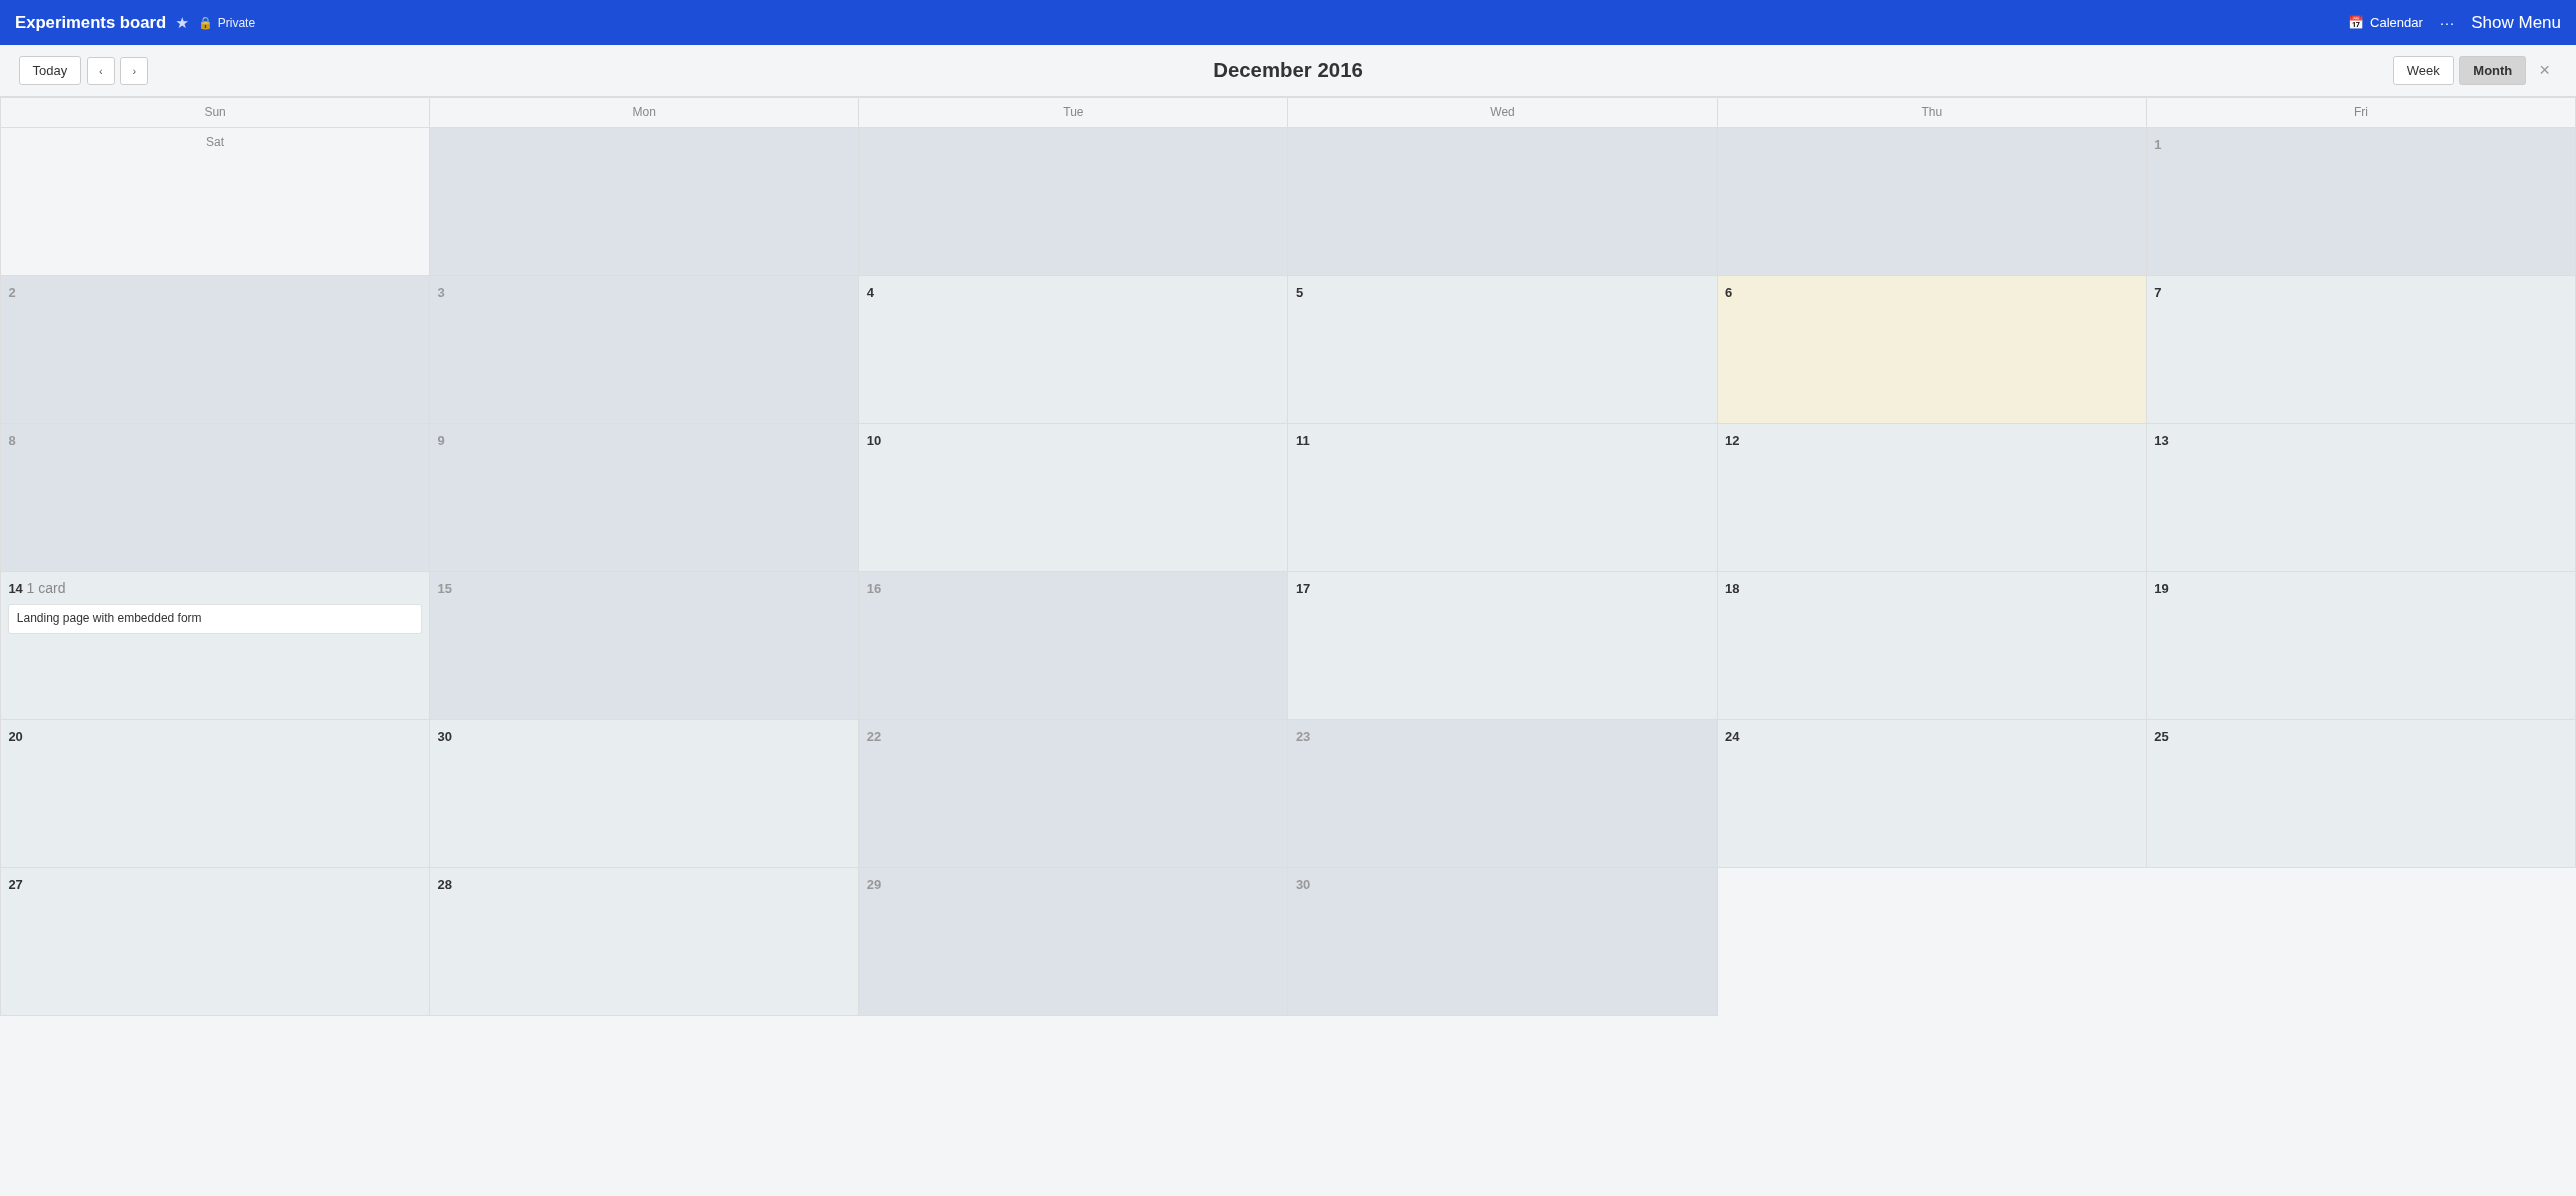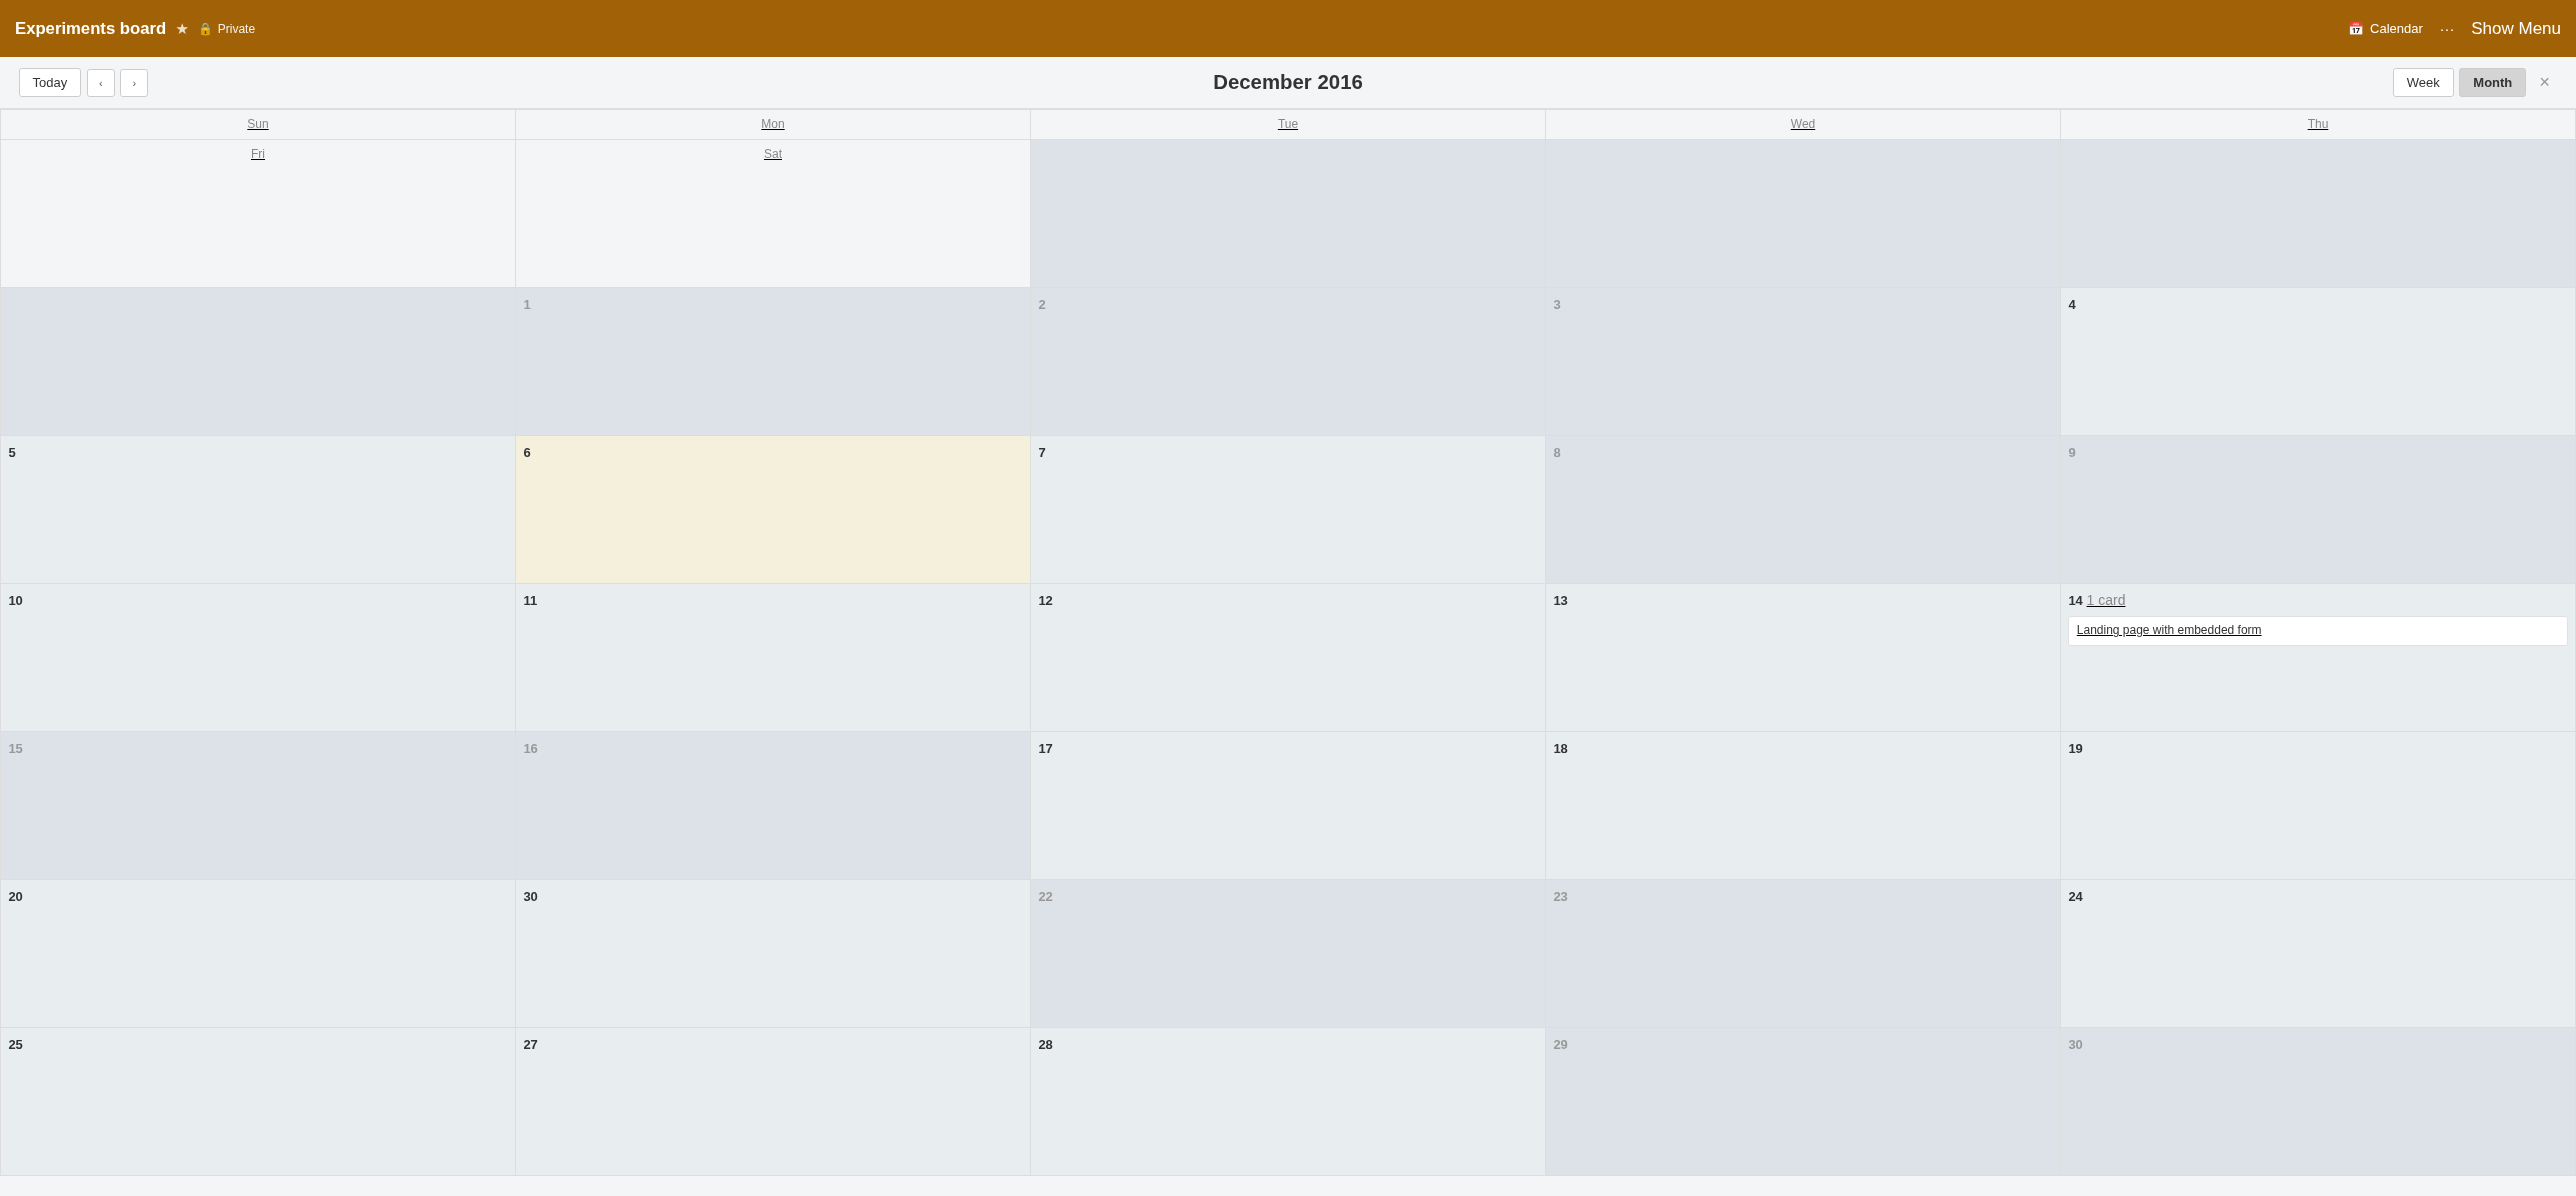--- a/index.html
+++ b/index.html
@@ -1,22 +1,22 @@
 <!DOCTYPE html>
 <html style="font-size:15px"><head>
   <meta charset="utf-8">
   <style>
     * { box-sizing: border-box; margin: 0; padding: 0; }
     body { font-family: -apple-system, BlinkMacSystemFont, 'Segoe UI', Arial, sans-serif; background: #e8edf0; }
 
     
     .topbar {
-      background: #a16207;
-      color: white;
-      height: 57px;
+      background: #1d4ed8;
+      color: white;
+      height: 45px;
       display: flex;
       align-items: center;
       padding: 8px 15px;
       justify-content: space-between;
     }
     .topbar-left {
       display: flex;
       align-items: center;
       gap: 9.3px;
     }
@@ -138,24 +138,23 @@
       font-size: 18.5px;
       color: #999;
       cursor: pointer;
       padding: 3.7px 7.4px;
       line-height: 1;
     }
 
     
     .cal-grid {
       display: grid;
-      grid-template-columns: repeat(5, 1fr);
+      grid-template-columns: repeat(6, 1fr);
       border-left: 0.9px solid #ddd;
       border-top: 0.9px solid #ddd;
-      text-decoration: underline;
     }
 
     
     .day-header {
       border-right: 0.9px solid #ddd;
       border-bottom: 0.9px solid #ddd;
       padding: 7.4px 0;
       text-align: center;
       font-size: 12px;
       color: #888;

